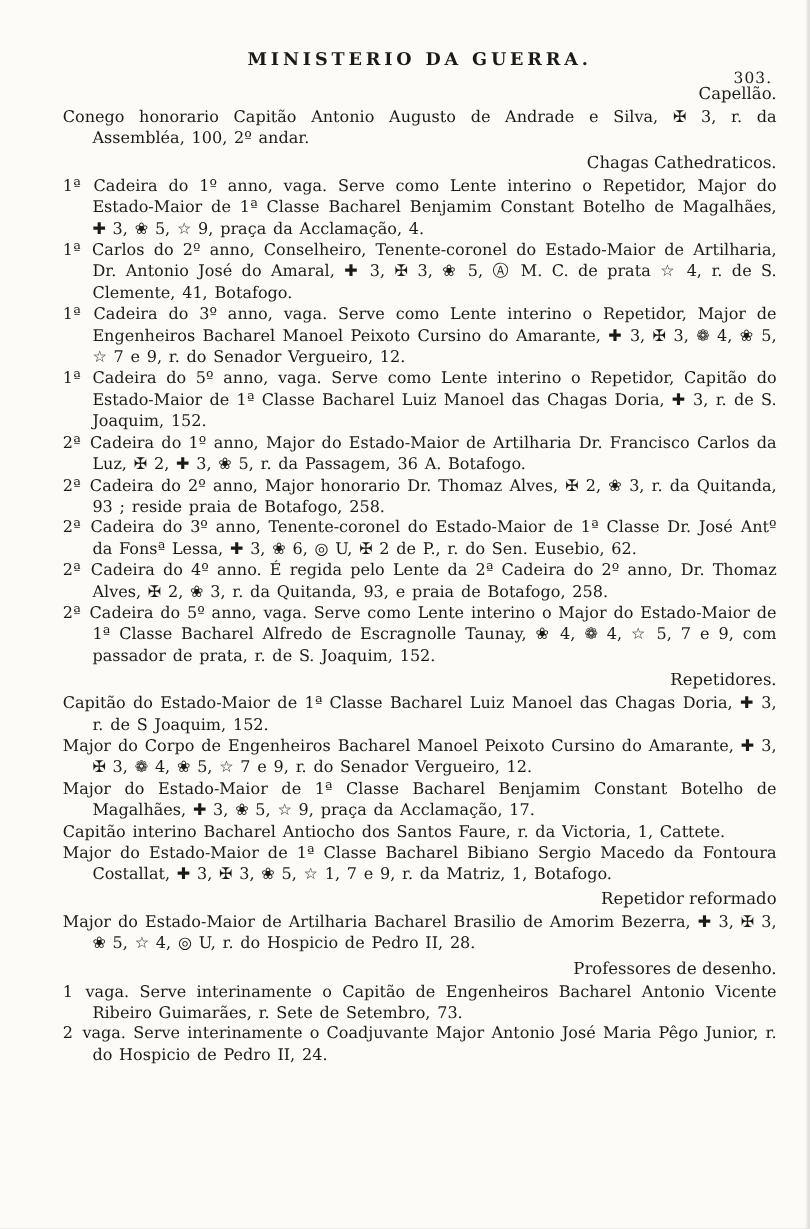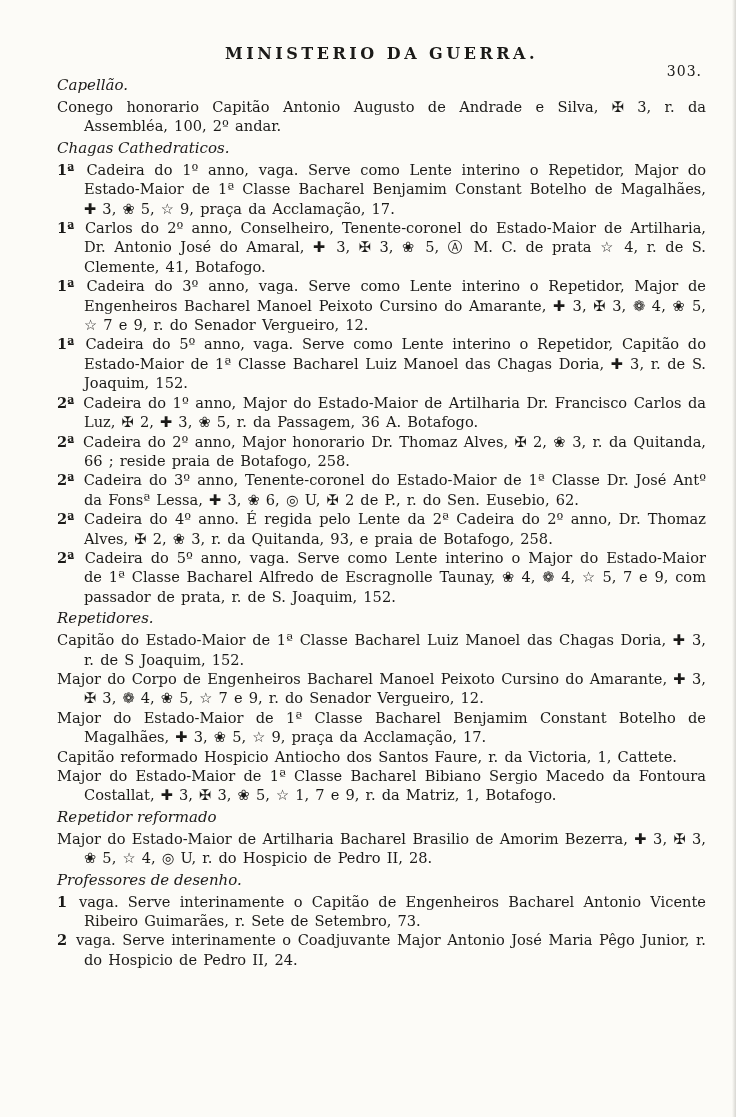--- a/index.html
+++ b/index.html
@@ -26,65 +26,64 @@
     text-align: center;
     font-weight: bold;
     font-size: 16px;
     letter-spacing: 3.5px;
   }
   .page-number {
     position: absolute; right: 4px; top: 19px;
     font-size: 14px; font-weight: normal; letter-spacing: 1px;
   }
   .section-heading {
-    text-align: left;
-    font-style: italic;
+    text-align: right;
     font-size: 15px;
     margin: 3px 0 3px 0;
   }
   .entry {
     margin: 0;
     font-size: 14.6px;
     line-height: 19.4px;
     text-align: justify;
     padding-left: 27px;
     text-indent: -27px;
     word-spacing: 1.5px;
   }
-  .marker { padding-right: 2px; font-weight: bold; }
+  .marker { padding-right: 2px; }
 </style>
 </head>
 <body>
 
 <div class="page">
   <div class="scan-edge"></div>
 
   <div class="header">
     <span class="header-title">MINISTERIO DA GUERRA.</span>
     <span class="page-number">303.</span>
   </div>
 
   <div id="document-body">
       <div class="section-heading">Capellão.</div>
       <p class="entry"><span>Conego honorario Capitão Antonio Augusto de Andrade e Silva, ✠ 3, r. da Assembléa, 100, 2º andar.</span></p>
       <div class="section-heading">Chagas Cathedraticos.</div>
-      <p class="entry"><span class="marker">1ª </span><span>Cadeira do 1º anno, vaga. Serve como Lente interino o Repetidor, Major do Estado-Maior de 1ª Classe Bacharel Benjamim Constant Botelho de Magalhães, ✚ 3, ❀ 5, ☆ 9, praça da Acclamação, 17.</span></p>
+      <p class="entry"><span class="marker">1ª </span><span>Cadeira do 1º anno, vaga. Serve como Lente interino o Repetidor, Major do Estado-Maior de 1ª Classe Bacharel Benjamim Constant Botelho de Magalhães, ✚ 3, ❀ 5, ☆ 9, praça da Acclamação, 4.</span></p>
       <p class="entry"><span class="marker">1ª </span><span>Carlos do 2º anno, Conselheiro, Tenente-coronel do Estado-Maior de Artilharia, Dr. Antonio José do Amaral, ✚ 3, ✠ 3, ❀ 5, Ⓐ M. C. de prata ☆ 4, r. de S. Clemente, 41, Botafogo.</span></p>
       <p class="entry"><span class="marker">1ª </span><span>Cadeira do 3º anno, vaga. Serve como Lente interino o Repetidor, Major de Engenheiros Bacharel Manoel Peixoto Cursino do Amarante, ✚ 3, ✠ 3, ❁ 4, ❀ 5, ☆ 7 e 9, r. do Senador Vergueiro, 12.</span></p>
       <p class="entry"><span class="marker">1ª </span><span>Cadeira do 5º anno, vaga. Serve como Lente interino o Repetidor, Capitão do Estado-Maior de 1ª Classe Bacharel Luiz Manoel das Chagas Doria, ✚ 3, r. de S. Joaquim, 152.</span></p>
       <p class="entry"><span class="marker">2ª </span><span>Cadeira do 1º anno, Major do Estado-Maior de Artilharia Dr. Francisco Carlos da Luz, ✠ 2, ✚ 3, ❀ 5, r. da Passagem, 36 A. Botafogo.</span></p>
-      <p class="entry"><span class="marker">2ª </span><span>Cadeira do 2º anno, Major honorario Dr. Thomaz Alves, ✠ 2, ❀ 3, r. da Quitanda, 66 ; reside praia de Botafogo, 258.</span></p>
+      <p class="entry"><span class="marker">2ª </span><span>Cadeira do 2º anno, Major honorario Dr. Thomaz Alves, ✠ 2, ❀ 3, r. da Quitanda, 93 ; reside praia de Botafogo, 258.</span></p>
       <p class="entry"><span class="marker">2ª </span><span>Cadeira do 3º anno, Tenente-coronel do Estado-Maior de 1ª Classe Dr. José Antº da Fonsª Lessa, ✚ 3, ❀ 6, ◎ U, ✠ 2 de P., r. do Sen. Eusebio, 62.</span></p>
       <p class="entry"><span class="marker">2ª </span><span>Cadeira do 4º anno. É regida pelo Lente da 2ª Cadeira do 2º anno, Dr. Thomaz Alves, ✠ 2, ❀ 3, r. da Quitanda, 93, e praia de Botafogo, 258.</span></p>
       <p class="entry"><span class="marker">2ª </span><span>Cadeira do 5º anno, vaga. Serve como Lente interino o Major do Estado-Maior de 1ª Classe Bacharel Alfredo de Escragnolle Taunay, ❀ 4, ❁ 4, ☆ 5, 7 e 9, com passador de prata, r. de S. Joaquim, 152.</span></p>
       <div class="section-heading">Repetidores.</div>
       <p class="entry"><span>Capitão do Estado-Maior de 1ª Classe Bacharel Luiz Manoel das Chagas Doria, ✚ 3, r. de S Joaquim, 152.</span></p>
       <p class="entry"><span>Major do Corpo de Engenheiros Bacharel Manoel Peixoto Cursino do Amarante, ✚ 3, ✠ 3, ❁ 4, ❀ 5, ☆ 7 e 9, r. do Senador Vergueiro, 12.</span></p>
       <p class="entry"><span>Major do Estado-Maior de 1ª Classe Bacharel Benjamim Constant Botelho de Magalhães, ✚ 3, ❀ 5, ☆ 9, praça da Acclamação, 17.</span></p>
-      <p class="entry"><span>Capitão reformado Hospicio Antiocho dos Santos Faure, r. da Victoria, 1, Cattete.</span></p>
+      <p class="entry"><span>Capitão interino Bacharel Antiocho dos Santos Faure, r. da Victoria, 1, Cattete.</span></p>
       <p class="entry"><span>Major do Estado-Maior de 1ª Classe Bacharel Bibiano Sergio Macedo da Fontoura Costallat, ✚ 3, ✠ 3, ❀ 5, ☆ 1, 7 e 9, r. da Matriz, 1, Botafogo.</span></p>
       <div class="section-heading">Repetidor reformado</div>
       <p class="entry"><span>Major do Estado-Maior de Artilharia Bacharel Brasilio de Amorim Bezerra, ✚ 3, ✠ 3, ❀ 5, ☆ 4, ◎ U, r. do Hospicio de Pedro II, 28.</span></p>
       <div class="section-heading">Professores de desenho.</div>
       <p class="entry"><span class="marker">1 </span><span>vaga. Serve interinamente o Capitão de Engenheiros Bacharel Antonio Vicente Ribeiro Guimarães, r. Sete de Setembro, 73.</span></p>
       <p class="entry"><span class="marker">2 </span><span>vaga. Serve interinamente o Coadjuvante Major Antonio José Maria Pêgo Junior, r. do Hospicio de Pedro II, 24.</span></p>
     </div>
 </div>
 
 </body></html>

